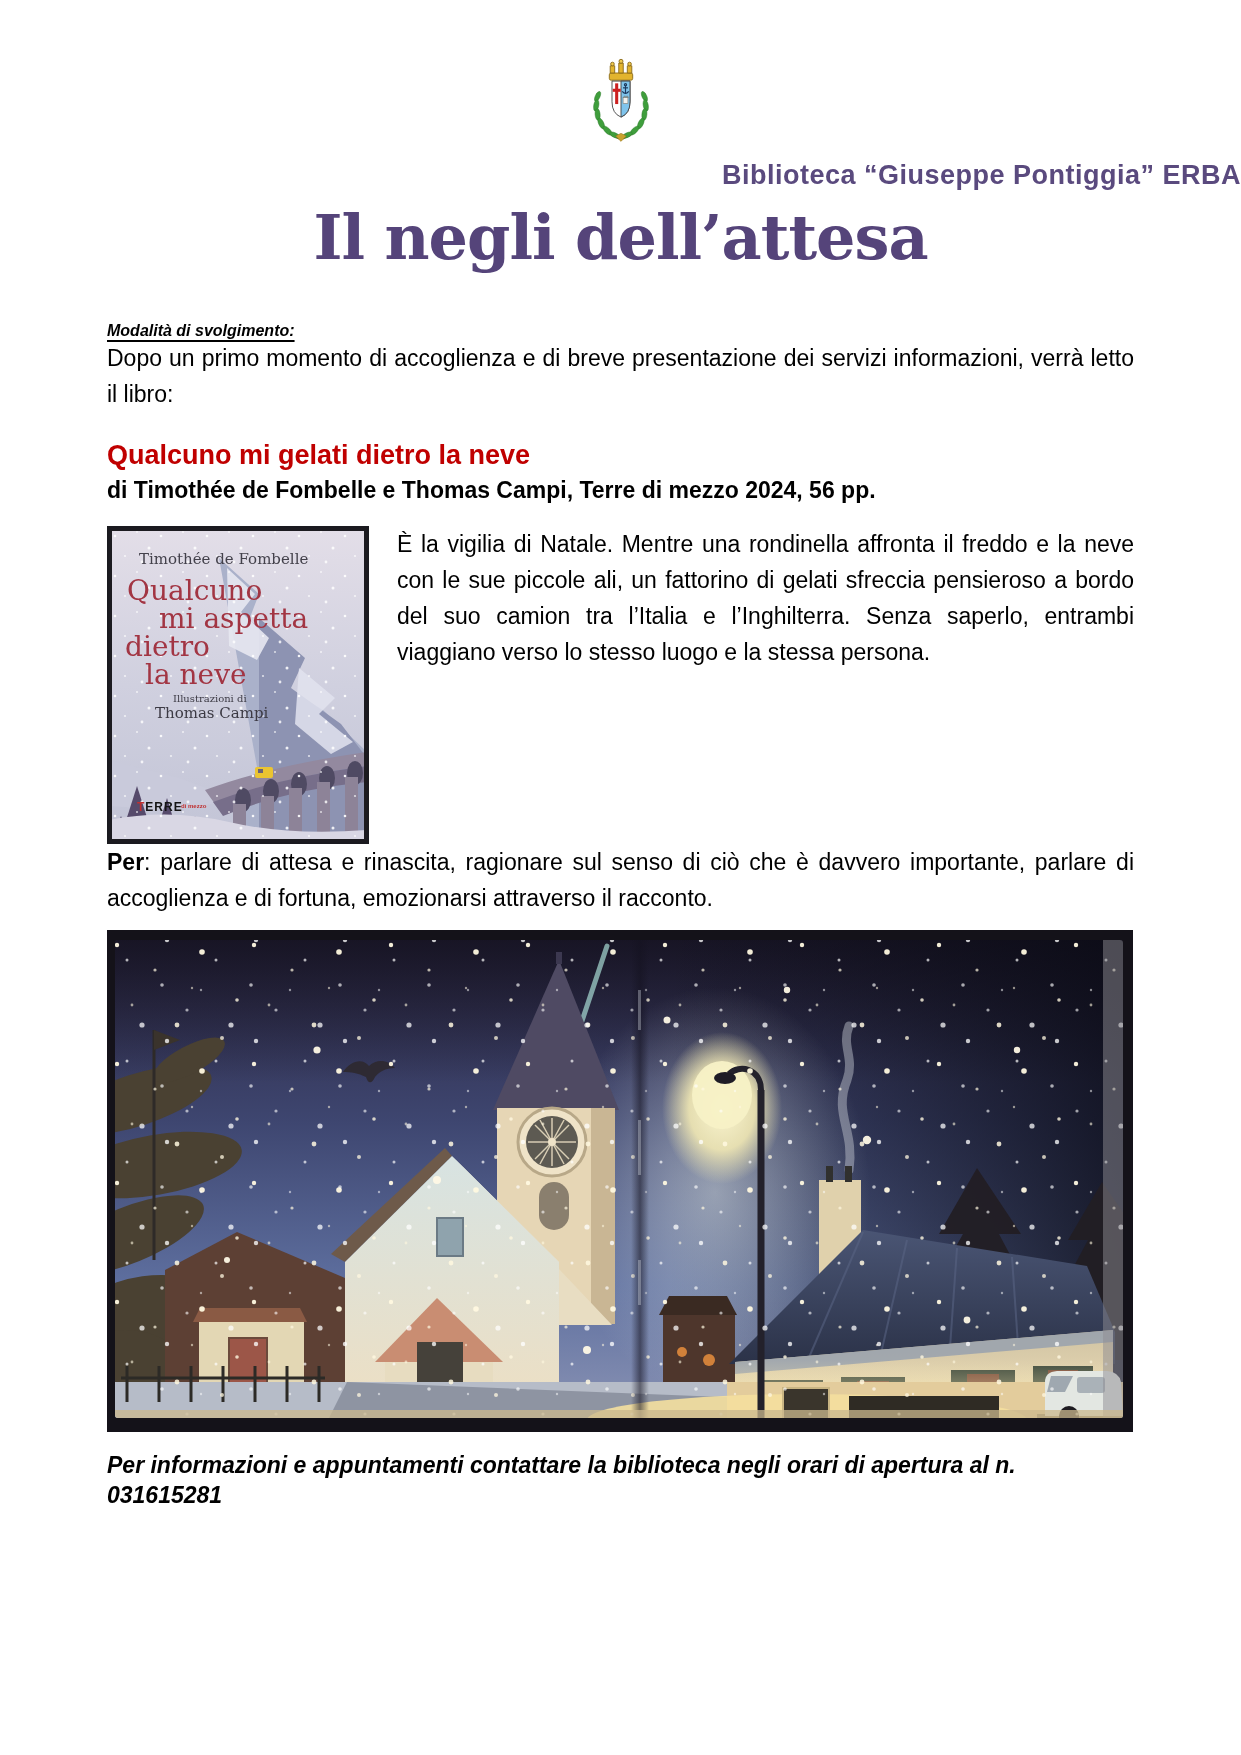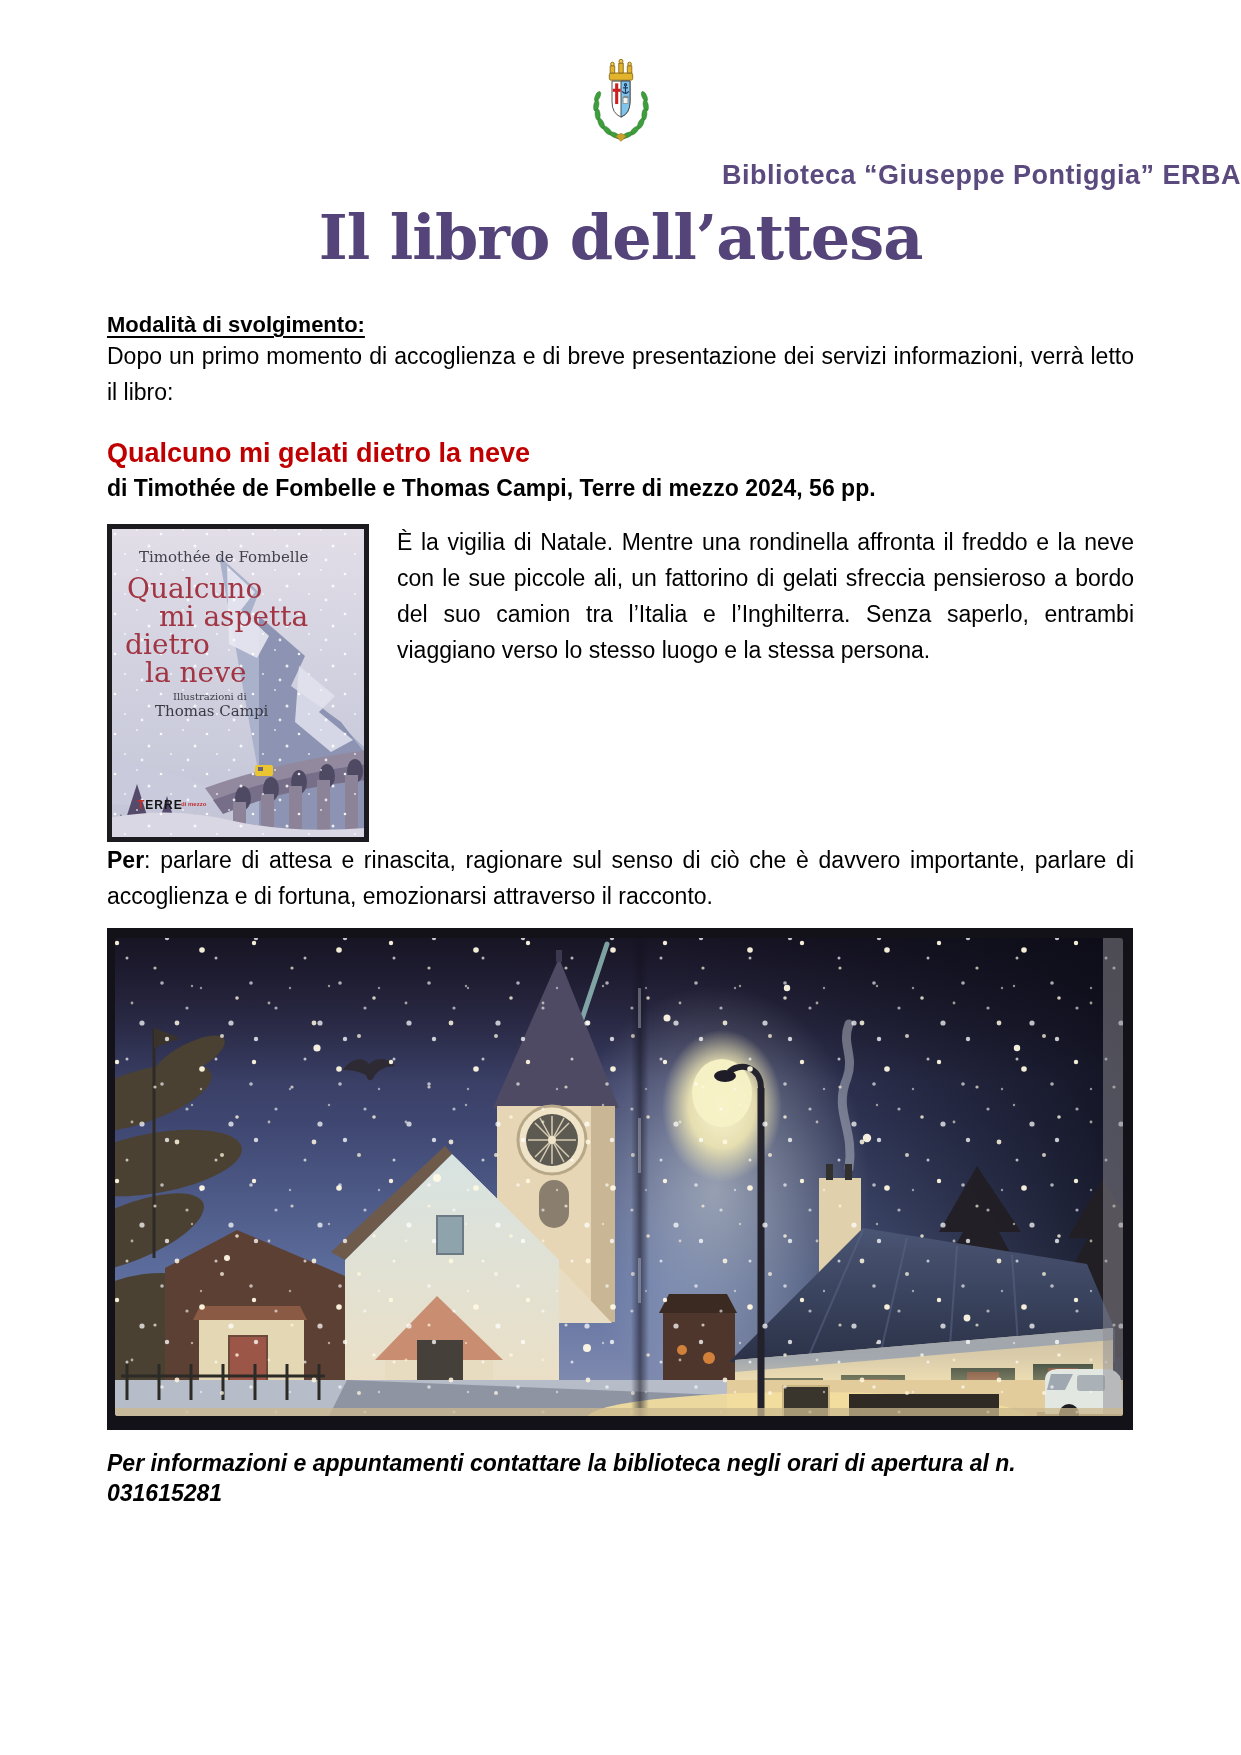--- a/index.html
+++ b/index.html
@@ -14,22 +14,22 @@
     text-align:right;font-size:27px;font-weight:bold;color:#5a4a7e;
     margin-top:8px;letter-spacing:.5px;
   }
   .page-title{
     text-align:center;font-family:"DejaVu Serif",serif;font-weight:bold;
     font-size:62px;color:#55447a;margin-top:10px;letter-spacing:-1px;
   }
   p.body-text{font-size:23px;line-height:36px;text-align:justify;margin:0;}
   .intro{margin-top:26px;}
   .section-heading{
-    font-size:22px;font-weight:bold;margin-top:38px;
-    text-decoration:underline;text-decoration-thickness:2px;text-underline-offset:4px;
+    font-size:16px;font-weight:bold;margin-top:48px;
+    text-decoration:underline;text-decoration-thickness:2px;text-underline-offset:4px;font-style:italic;
   }
   .section-body{margin-top:34px;}
   .book-title{font-size:27px;font-weight:bold;color:#c00000;margin-top:28px;}
   .book-credits{font-size:23px;font-weight:bold;margin-top:6px;}
   .book-row{display:flex;align-items:flex-start;margin-top:22px;justify-content:center;}
   .cover-box{flex:0 0 auto;border:2px solid #1a1a1f;line-height:0;}
   .synopsis{flex:1 1 auto;margin-left:28px;}
   .purpose{margin-top:20px;}
   .illustration-wrap{margin-top:14px;line-height:0;}
   .footer-note{
@@ -88,21 +88,21 @@
           <ellipse cx="18" cy="78" rx="6.5" ry="2.8" transform="rotate(-115 18 78)"></ellipse>
           <ellipse cx="25" cy="86" rx="6.5" ry="2.8" transform="rotate(-135 25 86)"></ellipse>
           <ellipse cx="33" cy="91" rx="6" ry="2.6" transform="rotate(-155 33 91)"></ellipse>
         </g>
         <path d="M34 92 l6 6 l6 -6 l-6 -3 z" fill="#c9a22e" stroke="#8a6a1a"></path>
       </g>
     </svg>
   </div>
 
   <div class="library-name">Biblioteca “Giuseppe Pontiggia” ERBA</div>
-  <div class="page-title">Il libro dell’attesa</div>
+  <div class="page-title">Il negli dell’attesa</div>
 
   <div class="content">
 
 
     <div class="section-heading">Modalità di svolgimento:</div>
 
     <p class="body-text section-body">Dopo un primo momento di accoglienza e di breve presentazione dei servizi informazioni, verrà letto il libro:</p>
 
     <div class="book-title">Qualcuno mi gelati dietro la neve</div>
     <div class="book-credits">di Timothée de Fombelle e Thomas Campi, Terre di mezzo 2024, 56 pp.</div>

